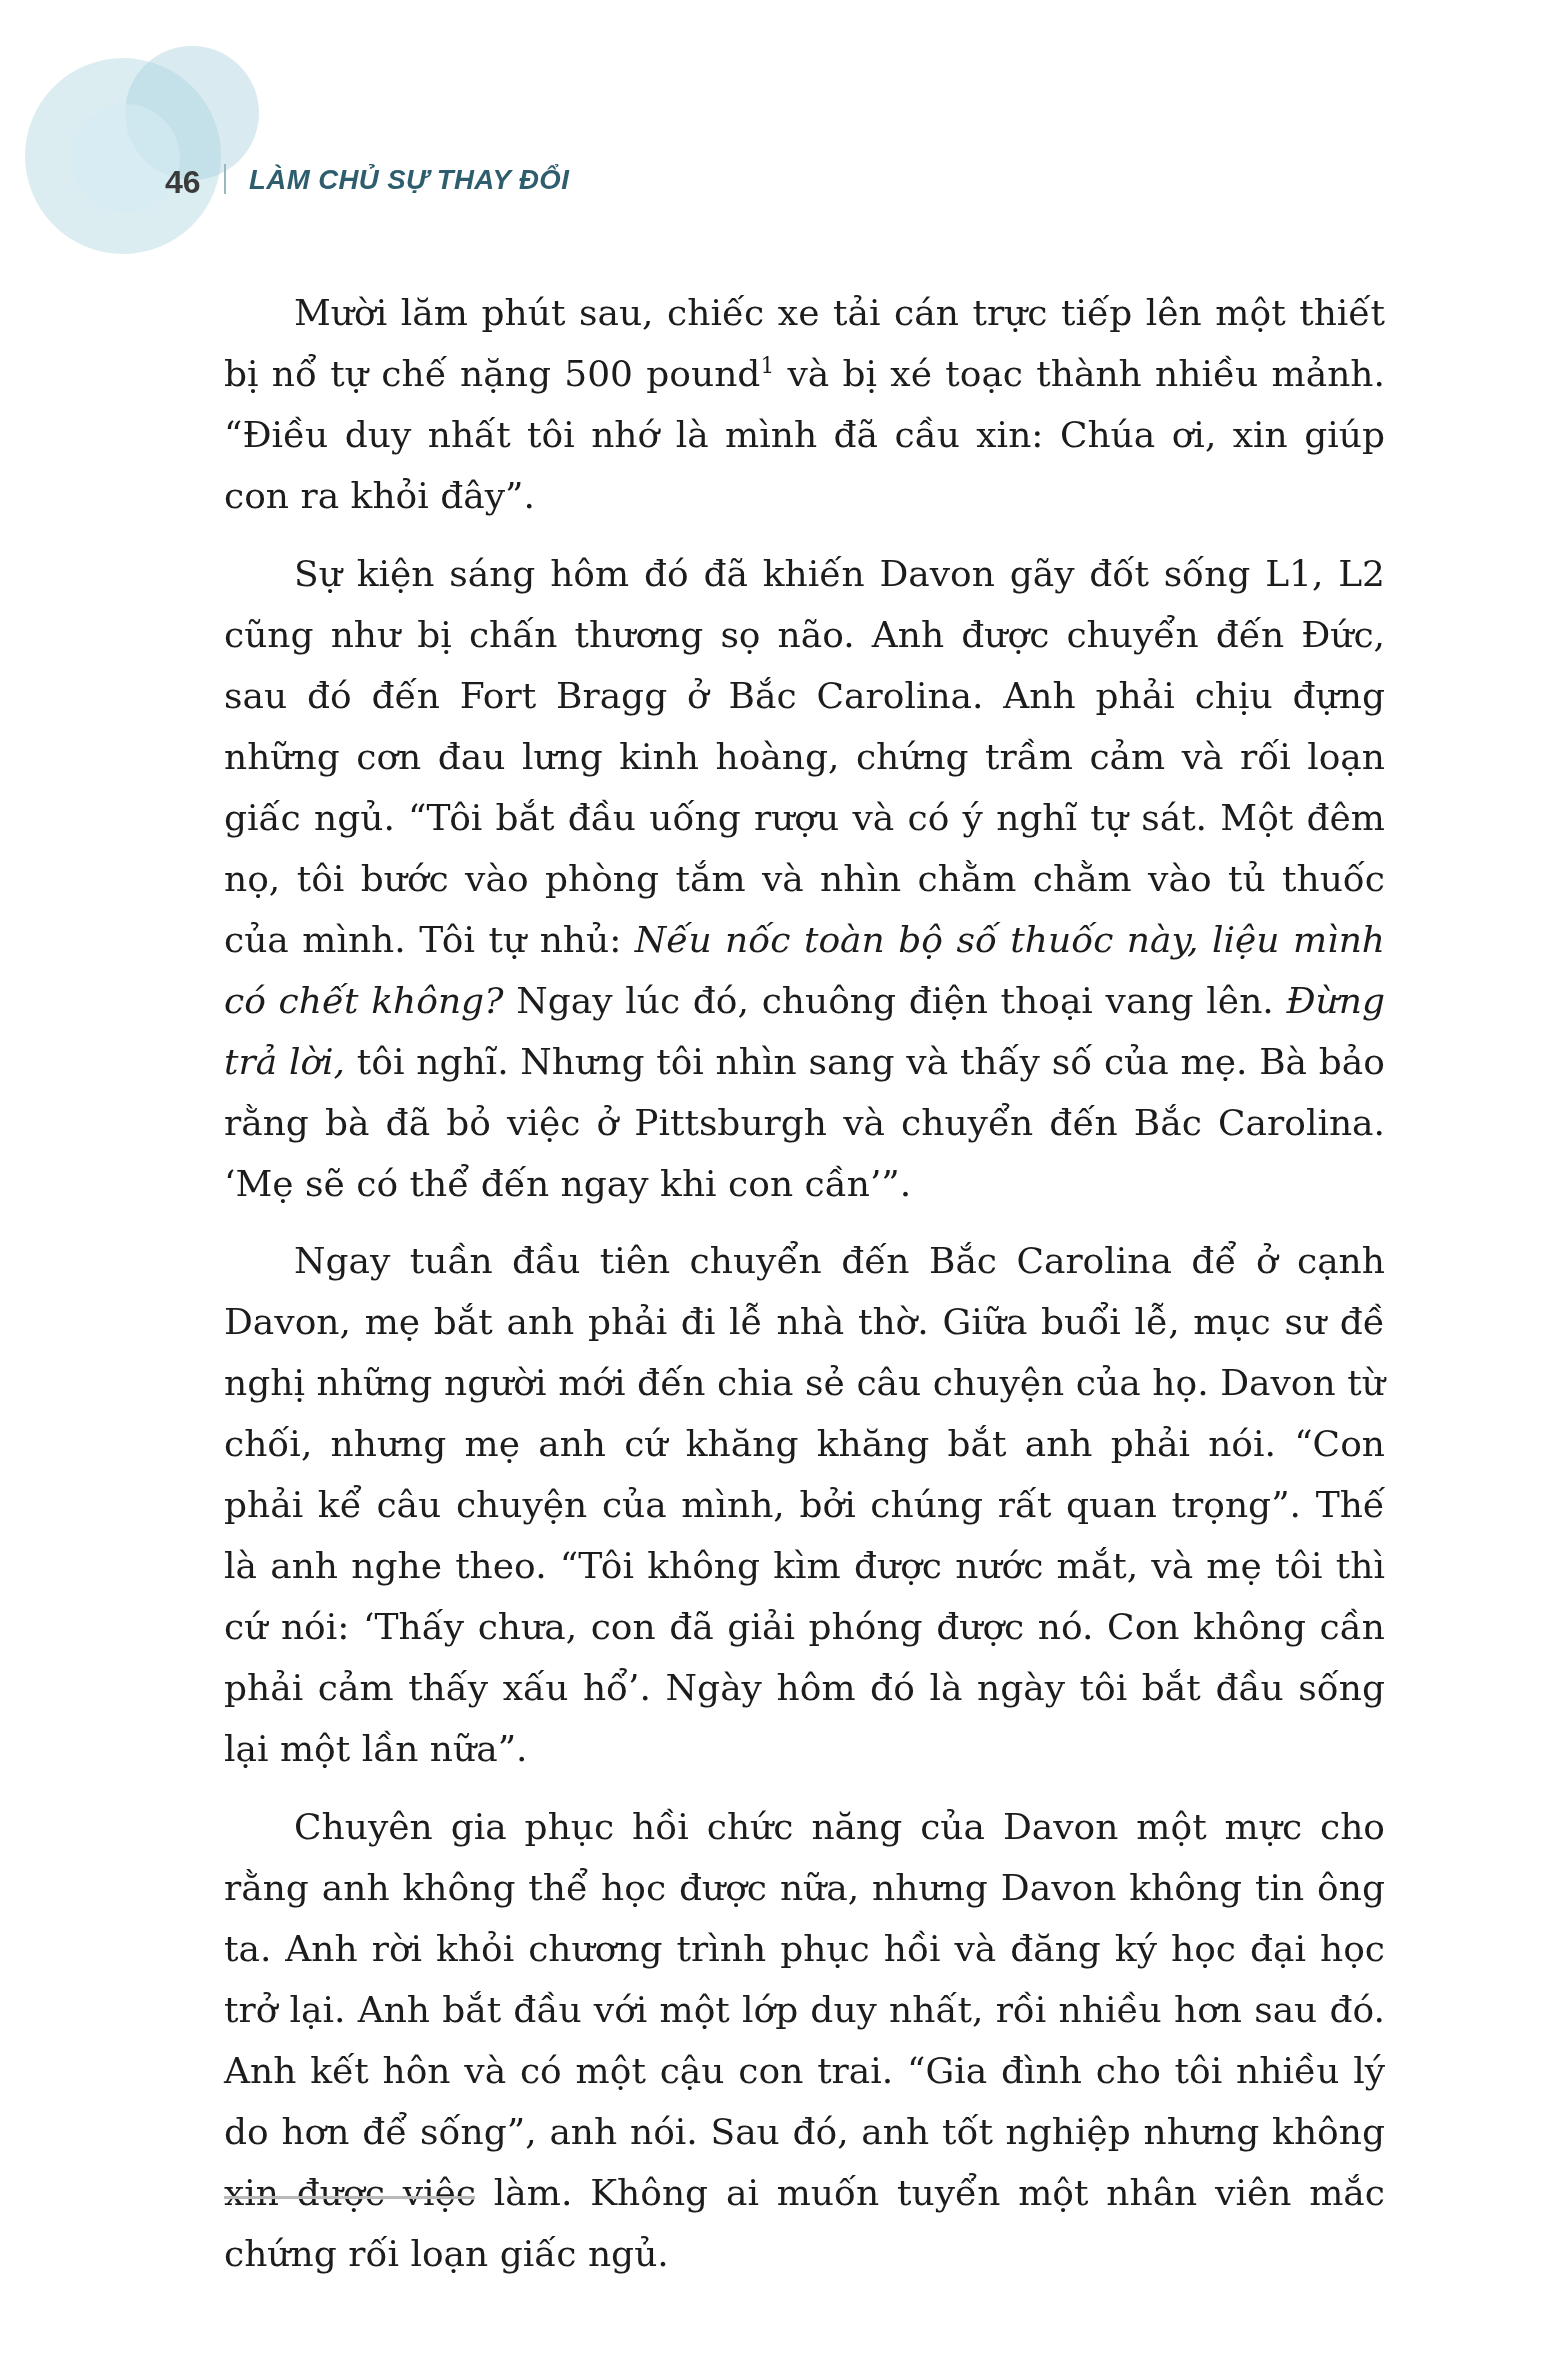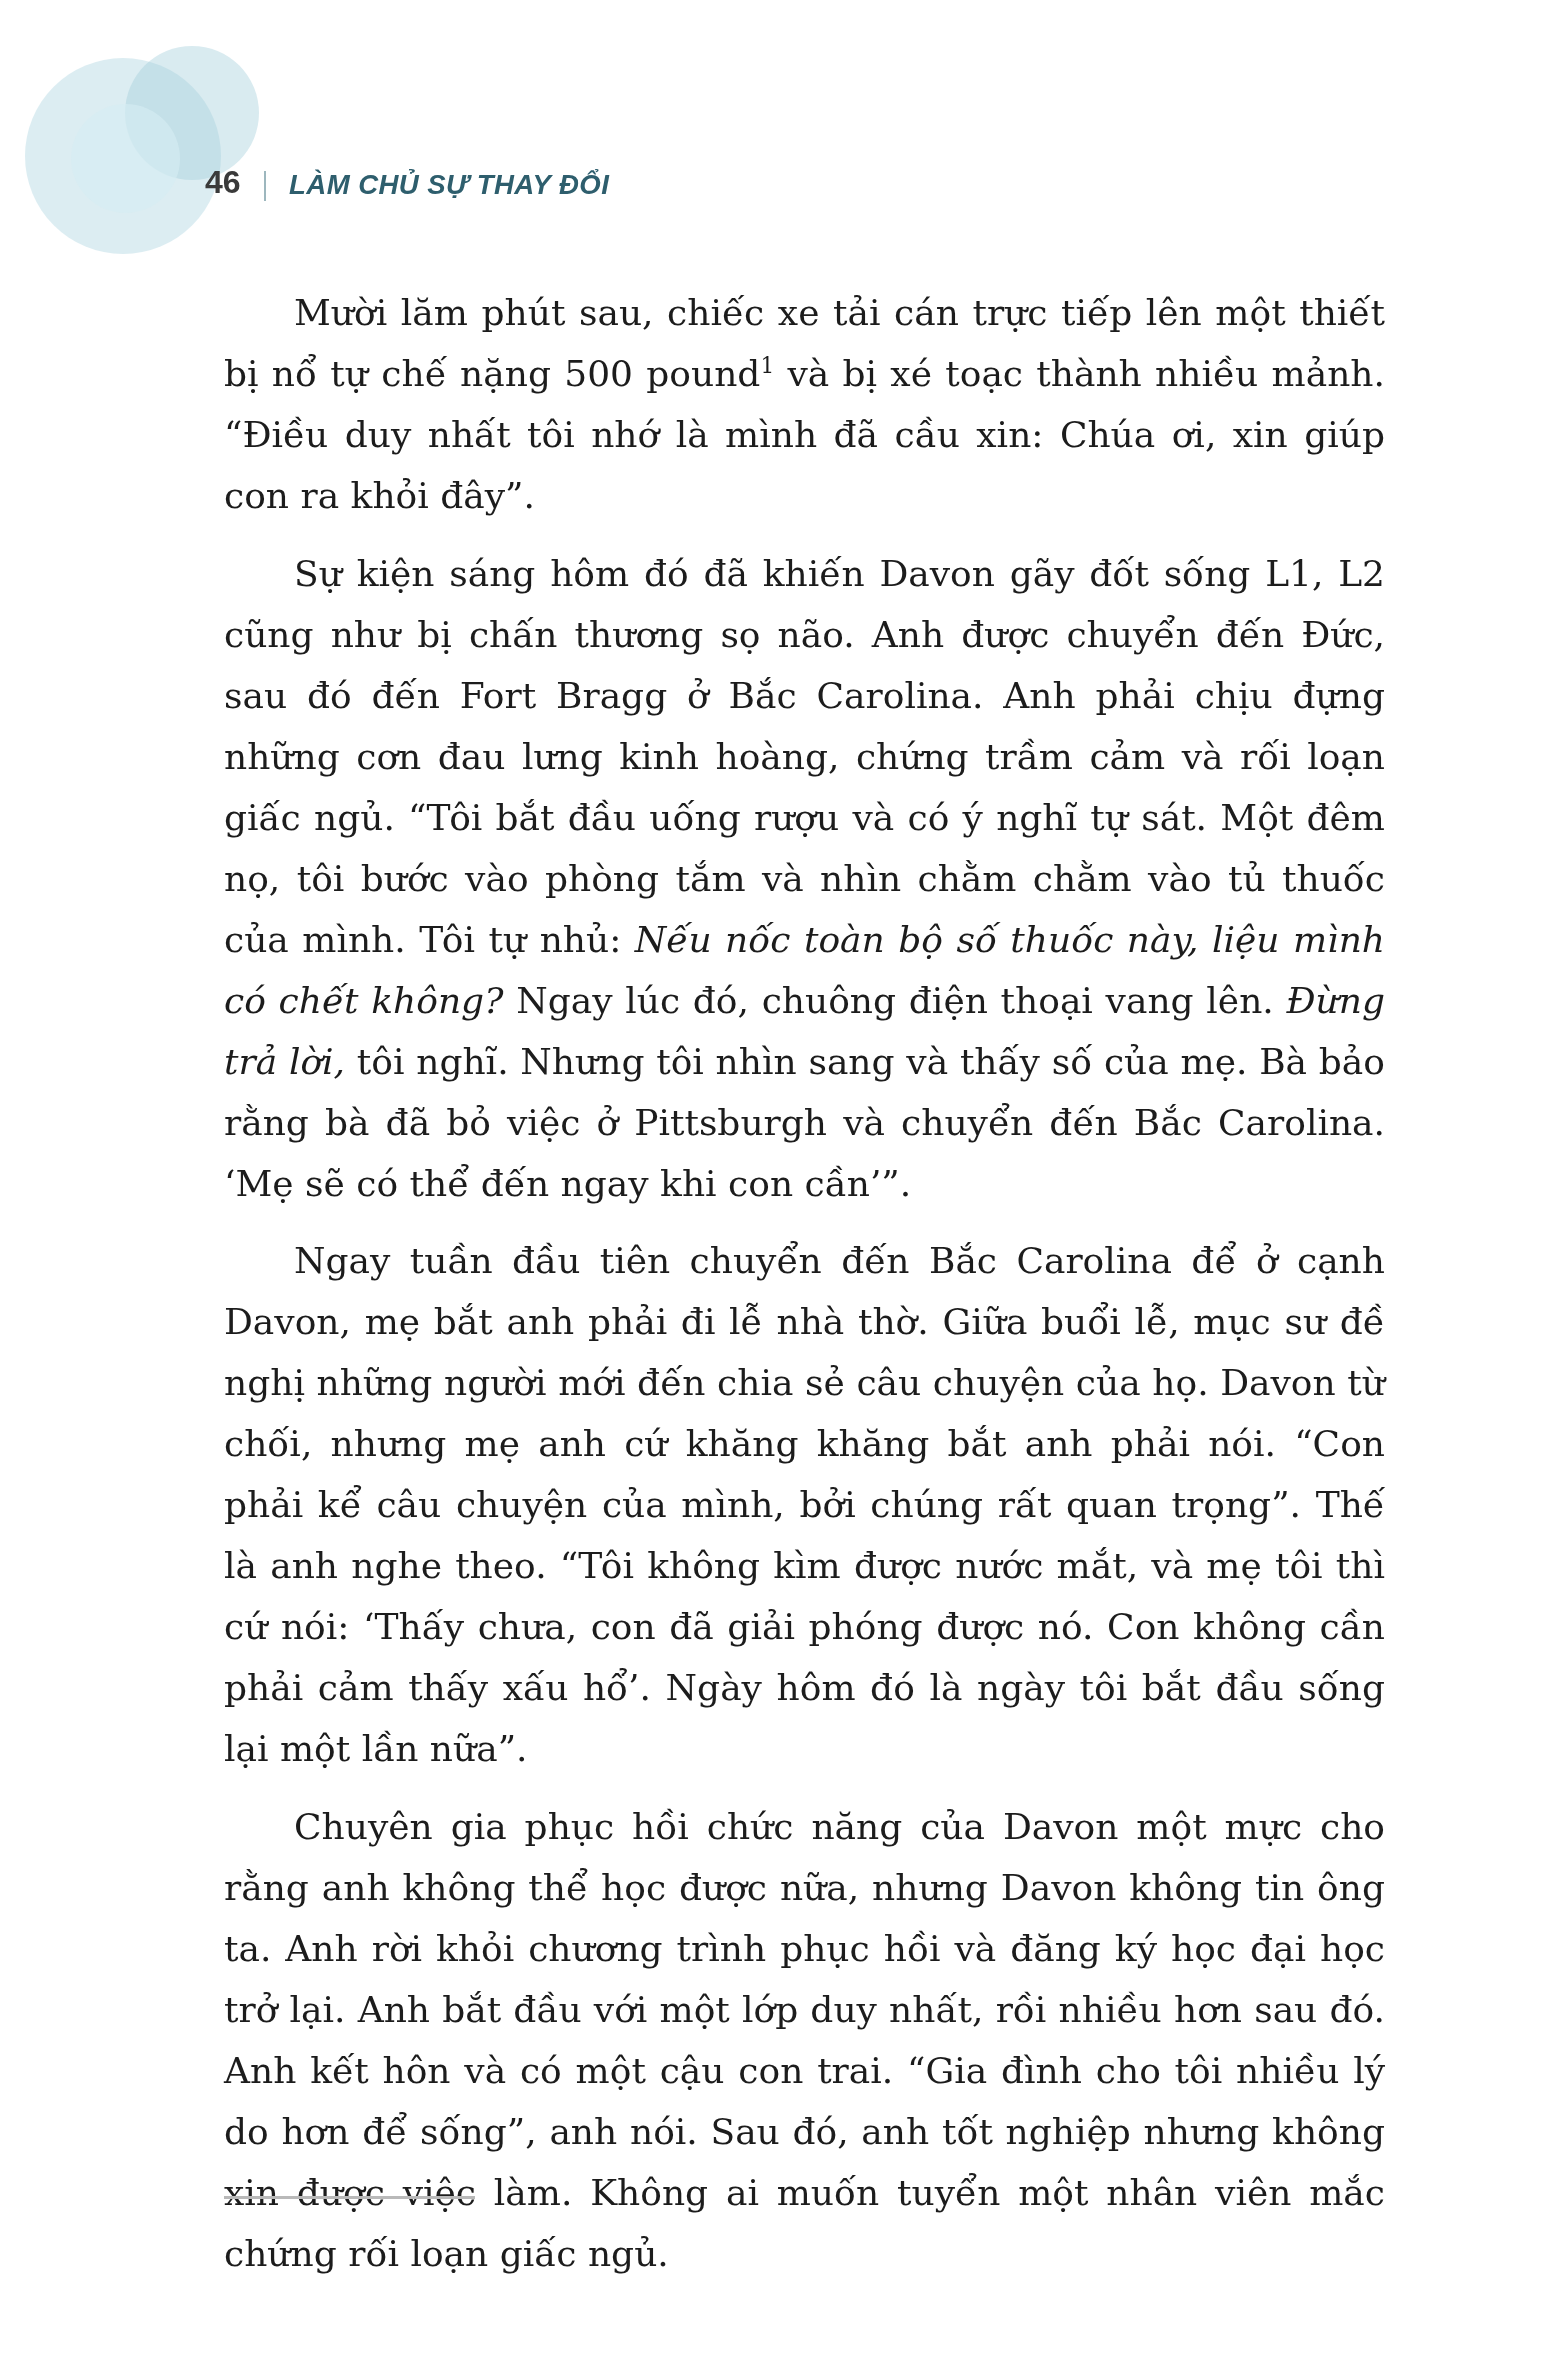--- a/index.html
+++ b/index.html
@@ -20,25 +20,24 @@
   .c1 { left: 25px;  top: 58px;  width: 196px; height: 196px; background: rgba(186,219,229,0.50); }
   .c2 { left: 125px; top: 46px;  width: 134px; height: 134px; background: rgba(160,204,218,0.40); }
   .c3 { left: 71px;  top: 104px; width: 109px; height: 109px; background: rgba(214,236,242,0.65); }
 
   
   .page-header {
     position: absolute;
     top: 164px;
     left: 165px;
     display: flex;
-    align-items: flex-end;
+    align-items: flex-start;
     gap: 23px;
     z-index: 2;
     font-family: "Liberation Sans", sans-serif;
-    margin-left: 40px;
   }
   .page-number {
     font-size: 32px;
     font-weight: 700;
     color: #3a3a3a;
   }
   .header-divider {
     width: 2.5px;
     height: 30px;
     background: #9db7be;

